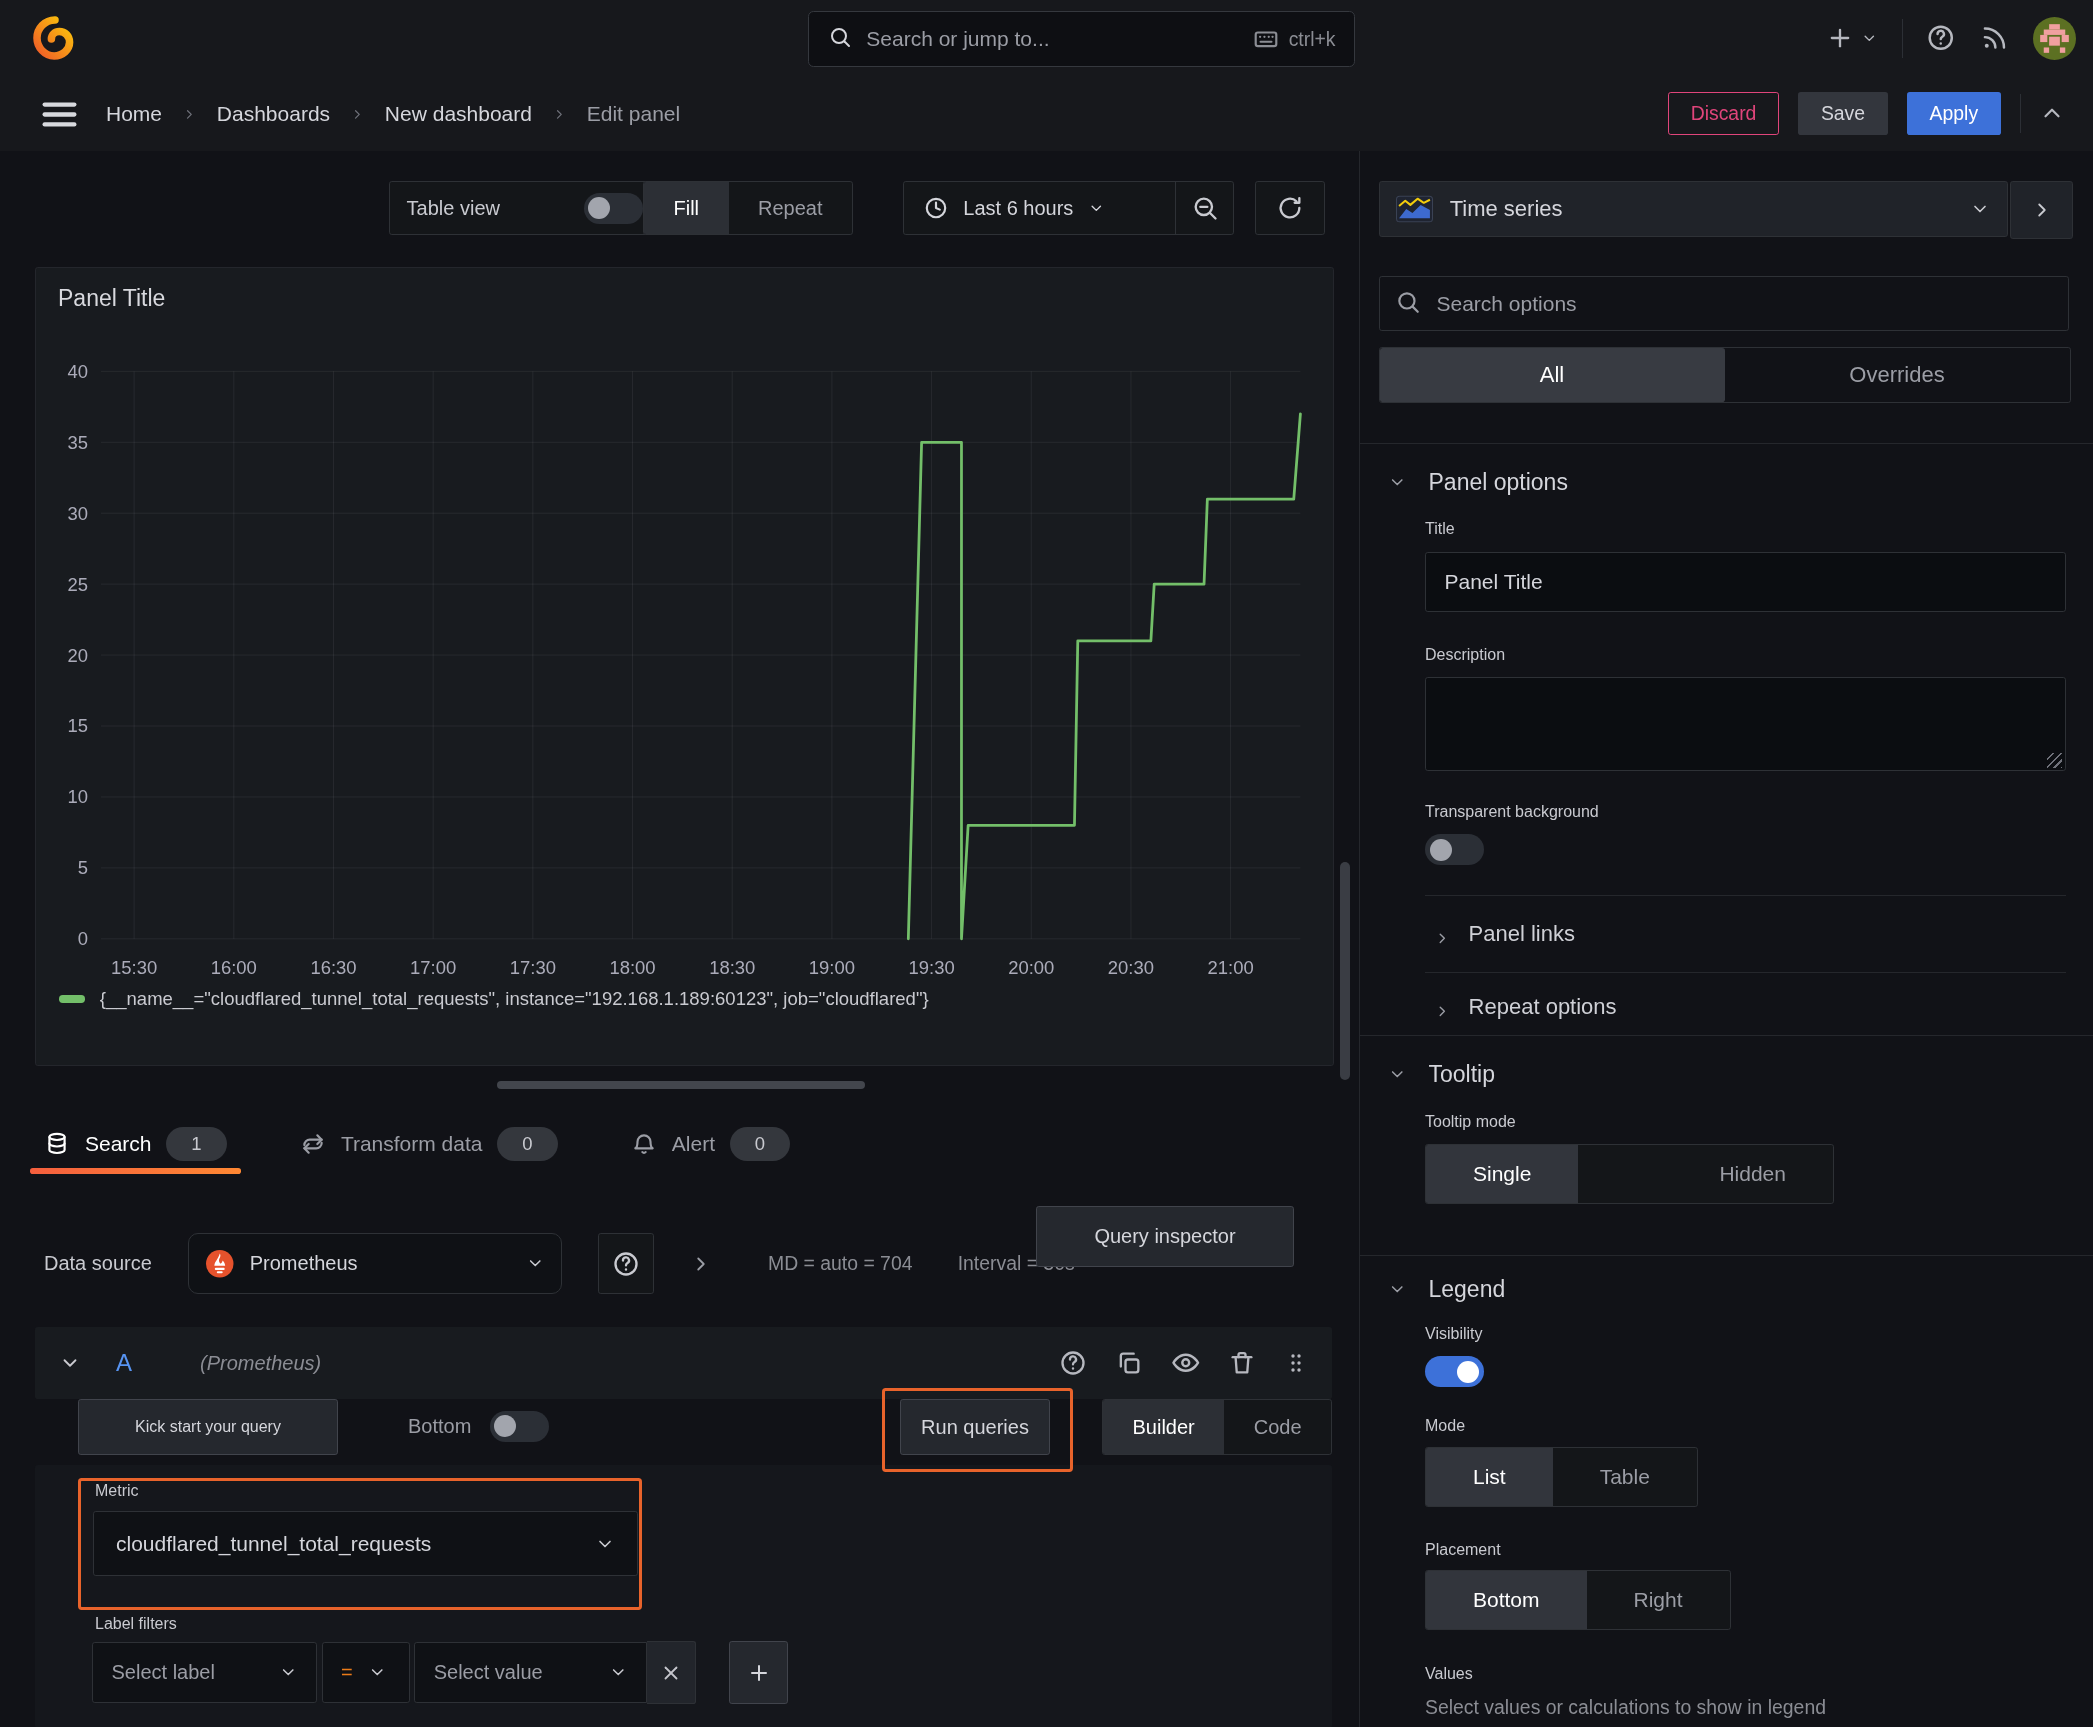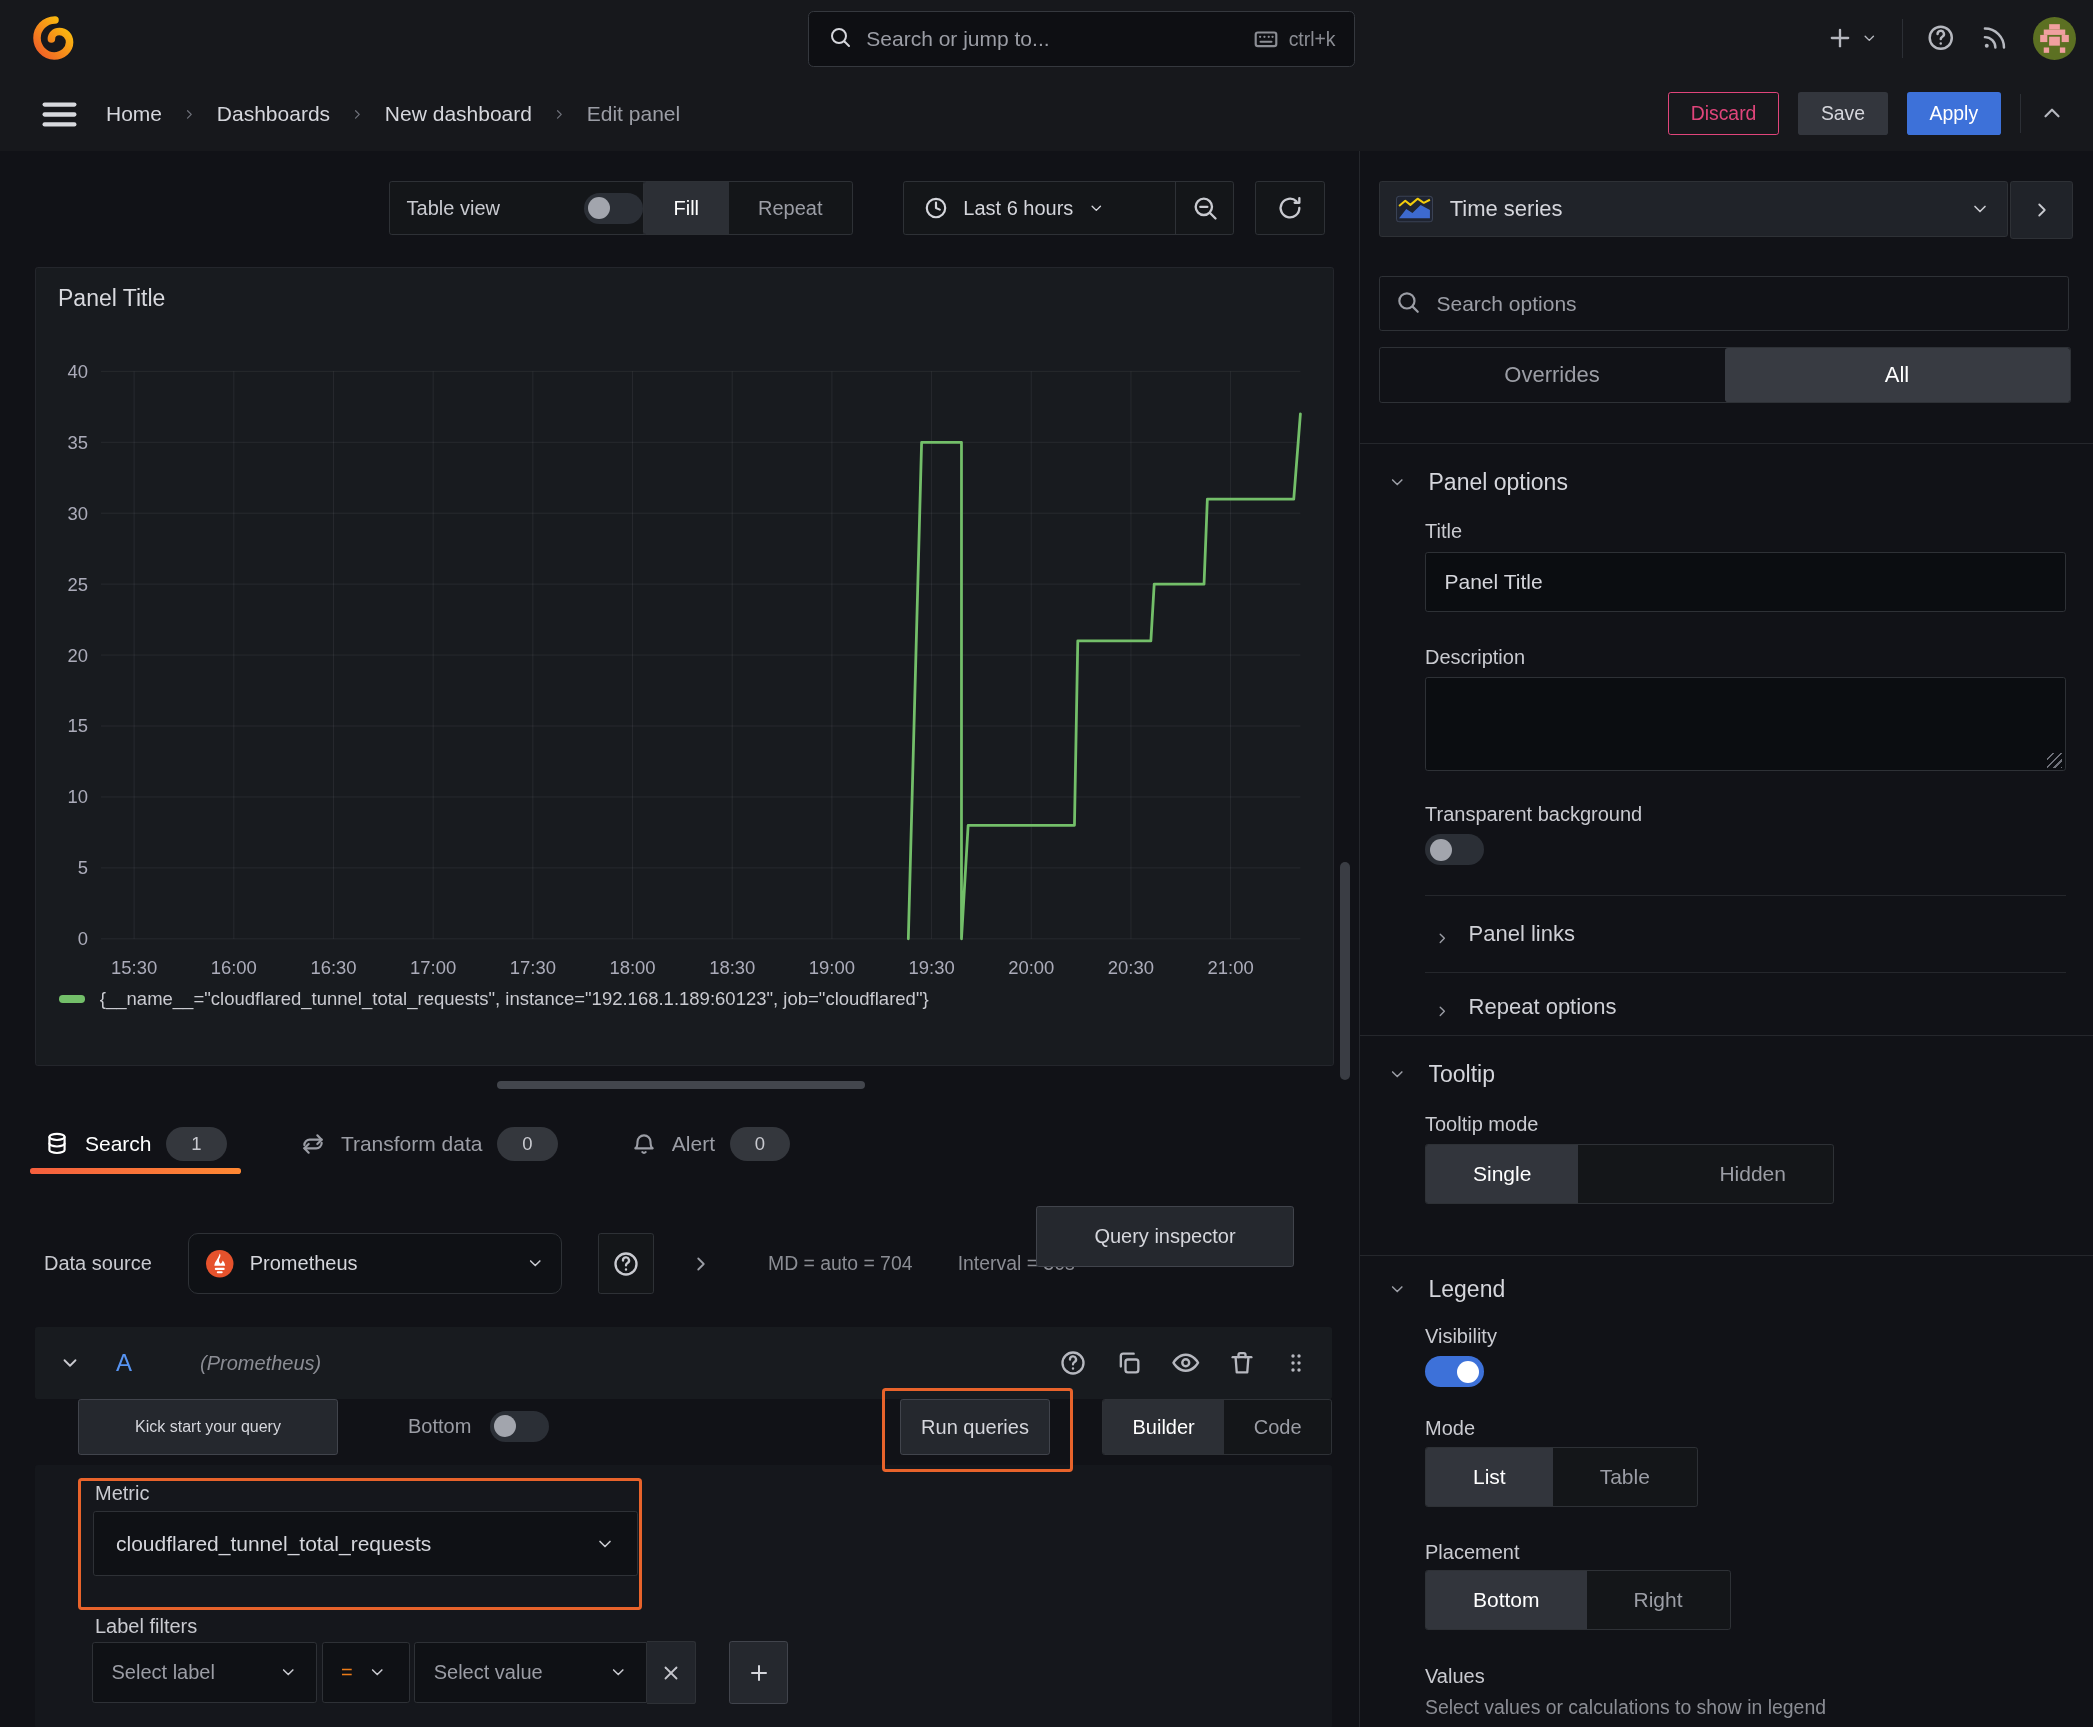--- a/index.html
+++ b/index.html
@@ -103,21 +103,21 @@
   .explain-group .lbl{color:var(--text-dim);font-size:20px}
   .run-btn{left:900px;top:1248px;width:148px;height:54px;background:var(--btn);border:0.9px solid var(--btn-border);
            border-radius:2.8px;display:flex;align-items:center;justify-content:center;font-size:20px;cursor:pointer}
   .buildercode{left:1102px;top:1248px;height:54px}
   .annotation{border:3.7px solid var(--ann);border-radius:3.7px;pointer-events:none;z-index:5}
   .ann-run{left:882px;top:1237px;width:185px;height:78px}
   .ann-metric{left:78px;top:1327px;width:558px;height:126px}
 
   
   .query-editor{left:35px;top:1314px;width:1297px;bottom:0;background:var(--card);border-radius:2.8px}
-  .fld-label{position:absolute;font-size:20px;color:#c9cad0}
+  .fld-label{position:absolute;font-size:16px;color:#c9cad0}
   .metric-select{position:absolute;left:58px;top:46px;width:499px;height:63px;background:var(--input);
                  border:0.9px solid var(--border);border-radius:2.8px;display:flex;align-items:center;padding:0 22px;gap:20px;cursor:pointer}
   .metric-select .val{flex:1;font-size:21px;color:var(--text)}
   .filters-row{position:absolute;left:57px;top:177px;height:61px;display:flex;align-items:center}
   .fbox{height:100%;background:var(--input);border:0.9px solid var(--border);border-radius:2.8px;display:flex;
         align-items:center;padding:0 18.5px;gap:14.8px;box-sizing:border-box;cursor:pointer}
   .fbox .ph{color:var(--text-dim);font-size:20px;flex:1}
   .fbox.op .ph{color:var(--op-orange);flex:none}
   .xbtn{width:48px;height:100%;background:#22252b;border:0.9px solid var(--border);border-left:none;border-radius:0 2.8px 2.8px 0;
         display:flex;align-items:center;justify-content:center;color:#c5c6cc;cursor:pointer}
@@ -556,22 +556,22 @@
     <span class="mag">
       <svg class="ic" width="26" height="26" viewBox="0 0 24 24">
           <circle cx="11" cy="11" r="7"></circle>
           <line x1="16.5" y1="16.5" x2="21" y2="21"></line>
         </svg>
     </span>
     <input type="text" placeholder="Search options" style="">
   </div>
 
   <div class="abs ao-tabs">
+    <span class="t sel">All</span>
     <span class="t">Overrides</span>
-    <span class="t sel">All</span>
   </div>
 
   <span class="sb-divider" style="top:292px"></span>
 
   <div class="sec-header" style="top:312px">
     <svg class="ic" width="18.5" height="18.5" viewBox="0 0 24 24" style="color:#9b9da5">
         <polyline points="6 9 12 15 18 9"></polyline>
       </svg>
     <span>Panel options</span>
   </div>

